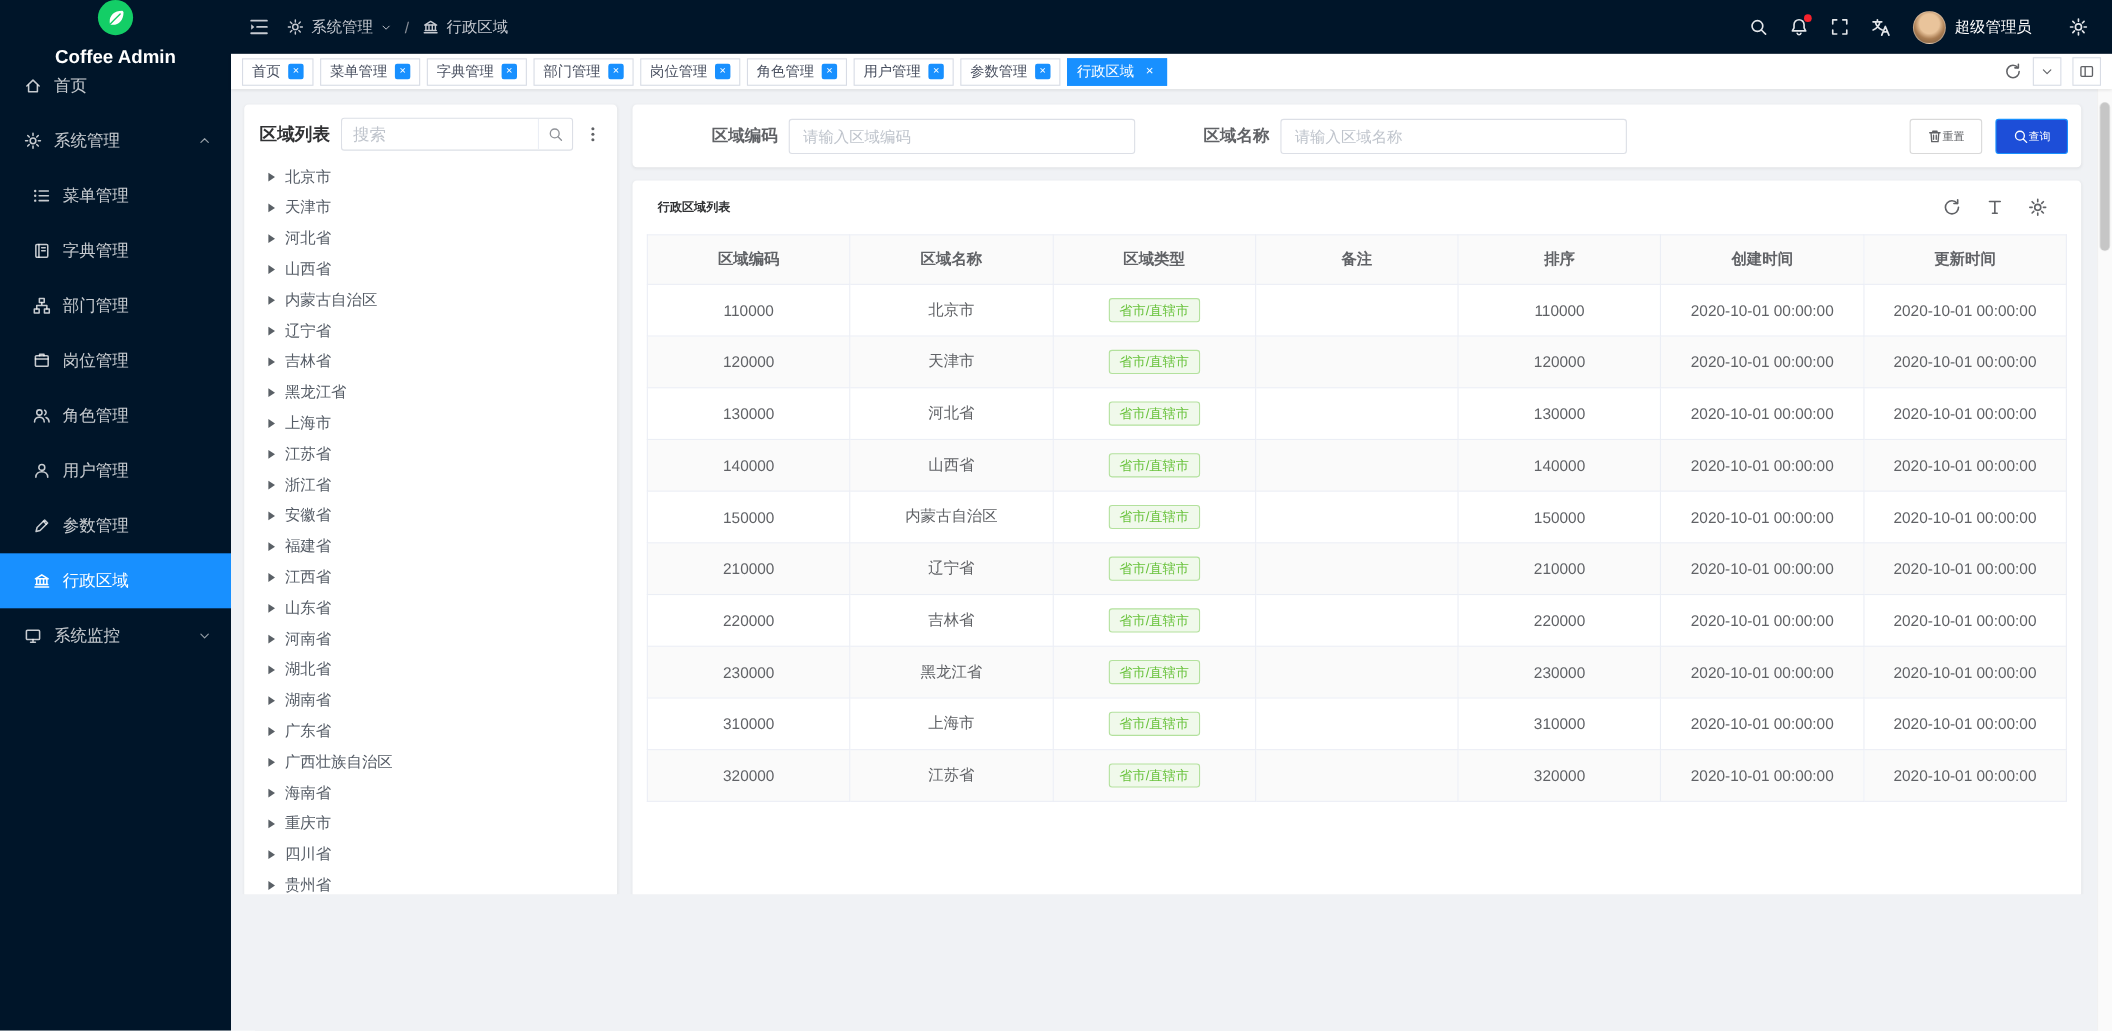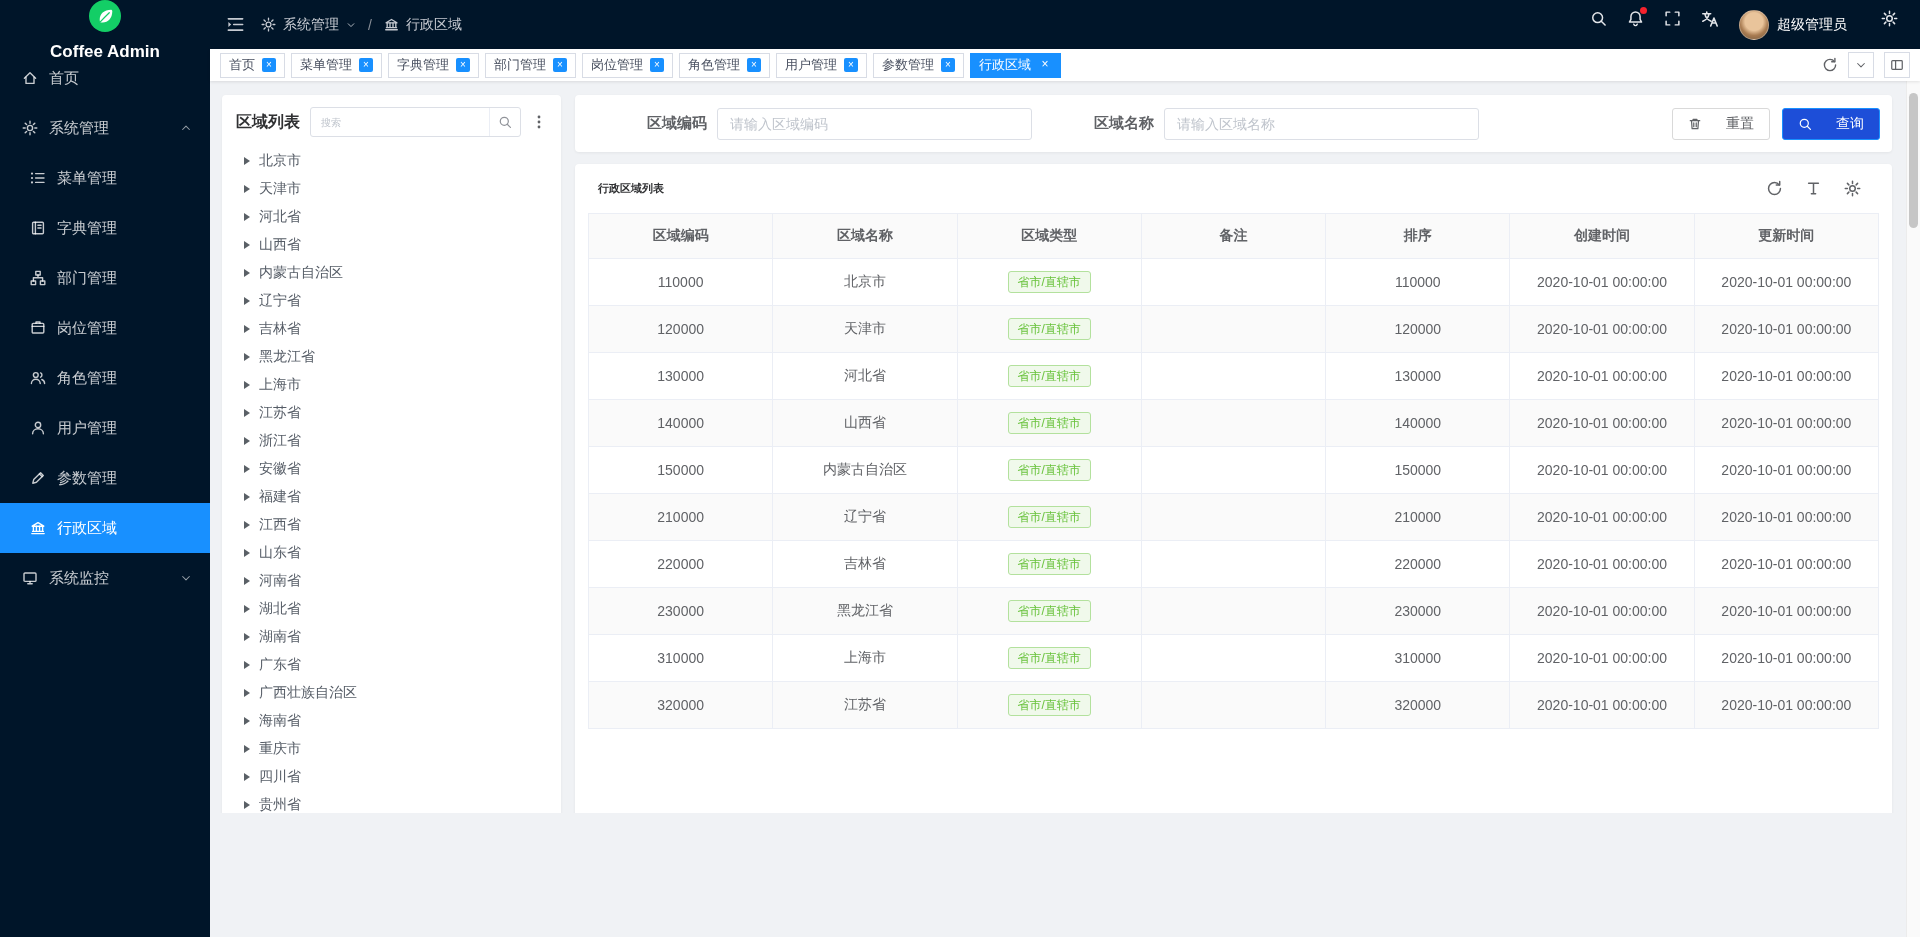--- a/index.html
+++ b/index.html
@@ -18,21 +18,21 @@
   .submenu .menu-item { padding-left:30px; }
   .menu-item.active { background:#1890ff; color:#fff; }
 
   
   .main { flex:1; display:flex; flex-direction:column; min-width:0; }
 
   .topbar { height:49px; background:#001529; display:flex; align-items:center; padding:0 22px 0 16px; gap:16px; color:#c6cad1; }
   .icon-btn { display:flex; cursor:pointer; align-items:center; }
   .crumb { display:flex; align-items:center; gap:7px; font-size:14px; }
   .crumb .sep { margin:0 5px; color:#8a9099; }
-  .topbar-right { margin-left:auto; display:flex; align-items:flex-start; gap:20px; color:#e3e6ea; }
+  .topbar-right { margin-left:auto; display:flex; align-items:center; gap:20px; color:#e3e6ea; }
   .bell-wrap { position:relative; display:flex; cursor:pointer; }
   .bell-dot { position:absolute; top:-3px; right:-3px; width:7px; height:7px; border-radius:50%; background:#f5222d; }
   .user { display:flex; align-items:center; gap:8px; color:#fff; font-size:14px; cursor:pointer; }
   .avatar { width:30px; height:30px; border-radius:50%; background:radial-gradient(circle at 50% 38%, #e9c49b 0 40%, #a97c52 62%, #6c553c); border:1px solid rgba(255,255,255,.3); }
   .top-gear { margin-left:14px; }
 
   
   .tabbar { height:32px; background:#fff; display:flex; align-items:center; gap:6px; padding:0 10px; box-shadow:0 1px 3px rgba(0,0,0,.1); position:relative; z-index:2; }
   .tabs { display:flex; gap:6px; }
   .tab { height:25px; display:flex; align-items:center; gap:7px; padding:0 8px; border:1px solid #d8dce5; background:#fff; color:#495060; font-size:13px; cursor:pointer; white-space:nowrap; }
@@ -43,37 +43,37 @@
   .tool-box { width:26px; height:26px; border:1px solid #d8dce5; display:flex; align-items:center; justify-content:center; cursor:pointer; background:#fff; }
 
   
   .content { height:732px; display:flex; gap:14px; padding:14px 28px 0 12px; overflow:hidden; }
   .card { background:#fff; border-radius:4px; box-shadow:0 1px 3px rgba(0,0,0,.06); }
 
   .tree-card { width:339px; flex-shrink:0; height:900px; padding:12px 14px; }
   .tree-head { display:flex; align-items:center; gap:10px; }
   .tree-title { font-size:16px; font-weight:bold; color:#303133; white-space:nowrap; }
   .search-box { flex:1; height:30px; border:1px solid #dcdfe6; border-radius:3px; display:flex; align-items:center; overflow:hidden; background:#fff; }
-  .search-box input { flex:1; border:none; outline:none; padding:0 10px; font-size:10px; color:#606266; min-width:0; font-family:inherit; }
+  .search-box input { flex:1; border:none; outline:none; padding:0 10px; font-size:15px; color:#606266; min-width:0; font-family:inherit; }
   .search-box input::placeholder { color:#bfc4cc; }
   .search-ic { padding:0 8px; border-left:1px solid #ebeef5; color:#909399; display:flex; align-items:center; height:100%; cursor:pointer; }
   .dots-btn { color:#606266; display:flex; cursor:pointer; }
   .tree { margin-top:10px; }
   .tree-item { height:28px; display:flex; align-items:center; gap:9px; padding-left:8px; font-size:14px; color:#555c66; cursor:pointer; }
   .tree-arrow { width:0; height:0; border-left:6px solid #5a6066; border-top:4.5px solid transparent; border-bottom:4.5px solid transparent; flex-shrink:0; }
 
   .right-col { flex:1; height:832px; display:flex; flex-direction:column; gap:12px; min-width:0; }
 
   .filter-card { height:57px; display:flex; align-items:center; padding:0 12px 0 72px; gap:10px; flex-shrink:0; }
   .f-label { font-size:15px; font-weight:bold; color:#606266; white-space:nowrap; }
   .f-input { width:315px; height:32px; border:1px solid #dcdfe6; border-radius:3px; padding:0 12px; font-size:14px; color:#606266; outline:none; font-family:inherit; }
   .f-input::placeholder { color:#bfc4cc; }
   .gap-lg { width:42px; flex-shrink:0; }
   .filter-actions { margin-left:auto; display:flex; gap:12px; }
-  .btn { height:32px; border-radius:3px; display:flex; align-items:center; gap:24px; padding:0 15px; font-size:14px; cursor:pointer; border:1px solid #d9d9d9; background:#fff; color:#606266; font-family:inherit; }
+  .btn { height:32px; border-radius:3px; display:flex; align-items:center; gap:0; padding:0 15px; font-size:10px; cursor:pointer; border:1px solid #d9d9d9; background:#fff; color:#606266; font-family:inherit; }
   .btn-primary { background:#1d4ed8; border-color:#1890ff; color:#fff; }
 
   .table-card { flex:1; display:flex; flex-direction:column; padding:16px 13px 12px; min-height:0; }
   .table-head { display:flex; align-items:center; margin:0 10px 16px; }
   .table-title { font-size:11px; font-weight:bold; color:#303133; }
   .table-tools { margin-left:auto; display:flex; align-items:center; gap:22px; color:#606266; padding-right:8px; }
   .table-tools .icon-btn { color:#606266; }
 
   table { width:100%; border-collapse:collapse; table-layout:fixed; }
   th, td { border:1px solid #ebeef5; text-align:center; font-size:14px; overflow:hidden; white-space:nowrap; }

